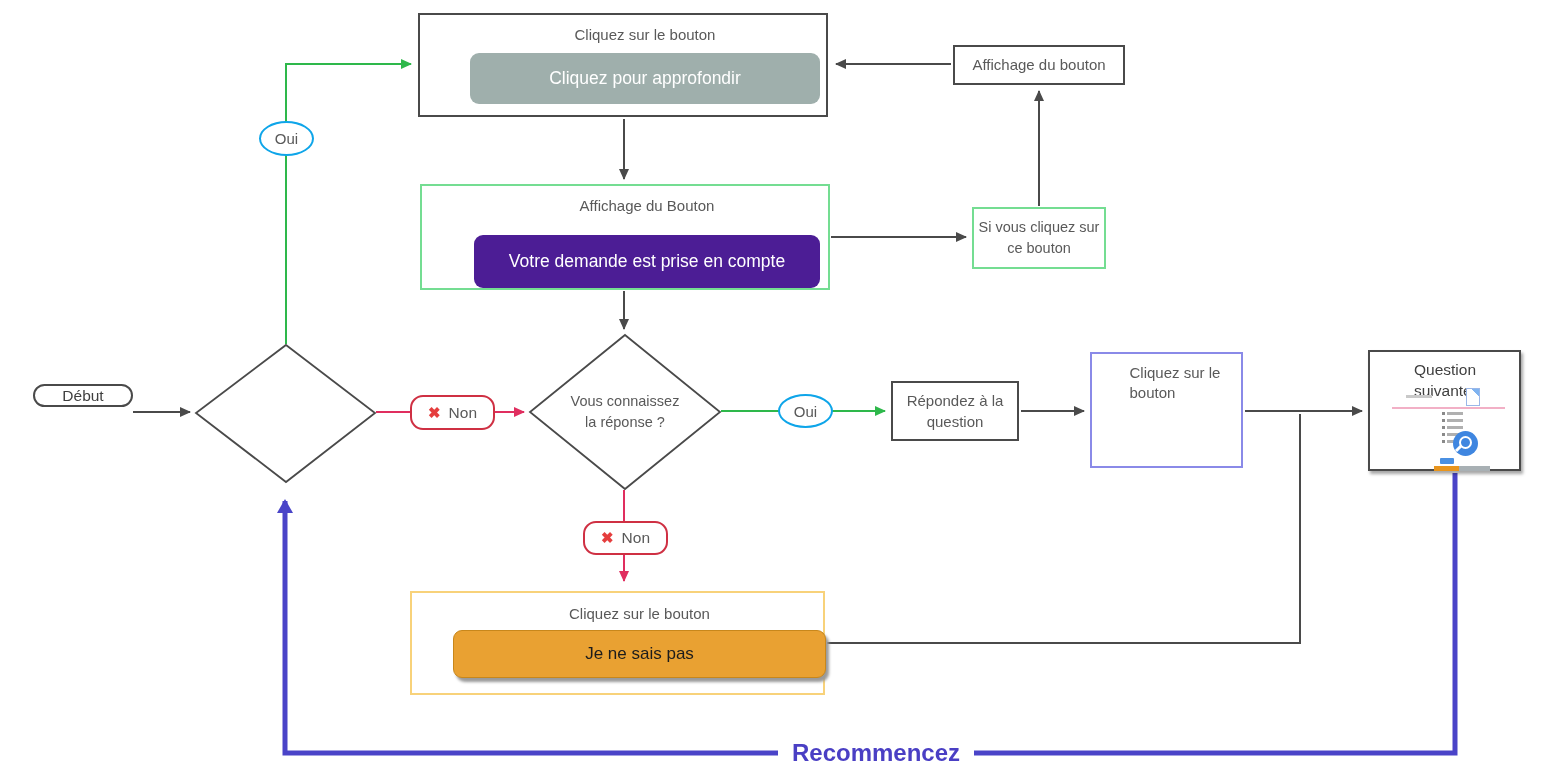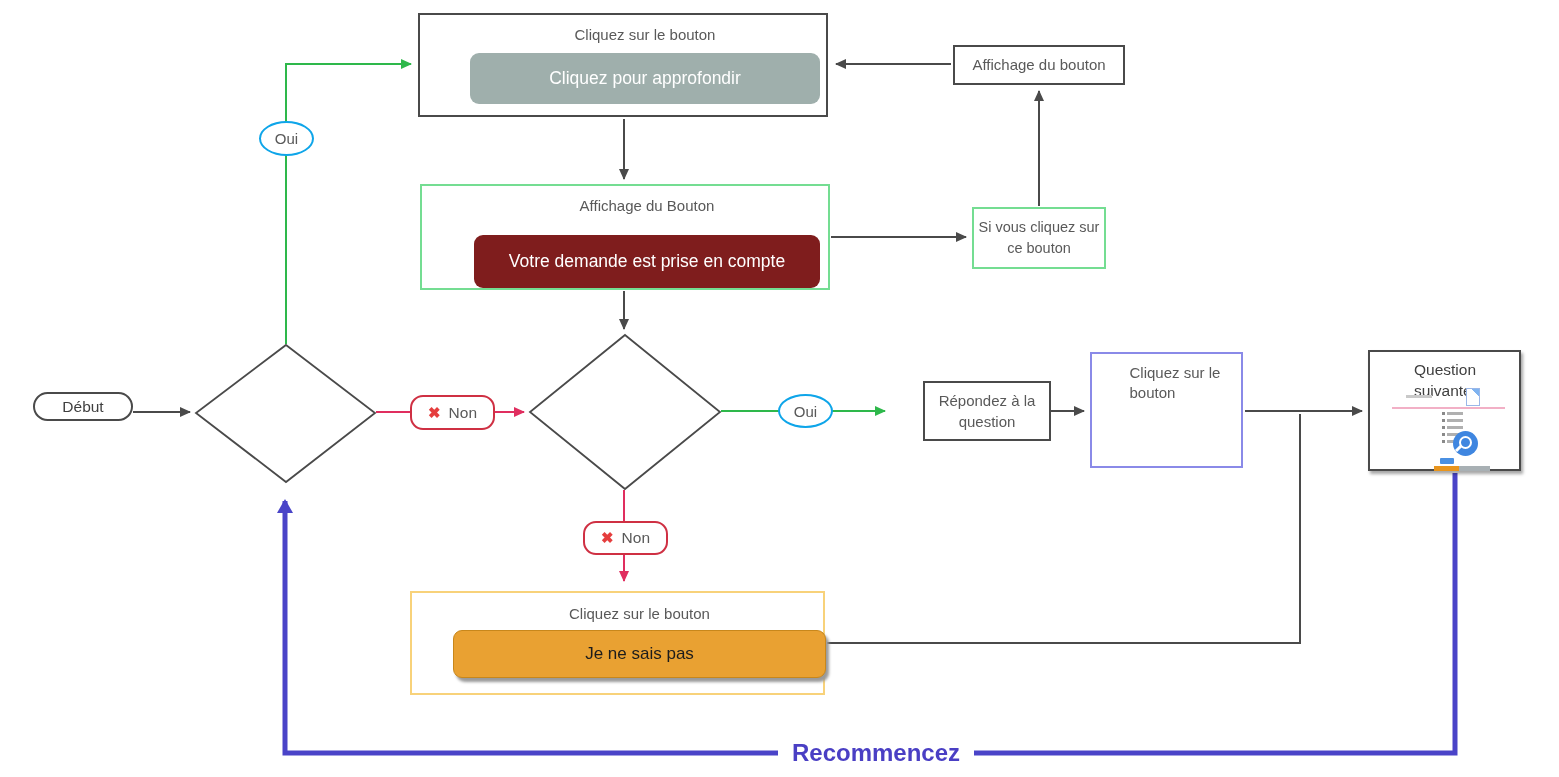--- a/index.html
+++ b/index.html
@@ -15,21 +15,21 @@
   .xbadge{border:2px solid #cf3043;border-radius:13px;font-size:15.5px;gap:8px;}
   .xbadge .x{color:#e53e3e;font-weight:bold;font-size:15px;}
   .bigbox{position:absolute;box-sizing:border-box;background:#fff;display:flex;flex-direction:column;align-items:center;padding-left:44px;}
   .bigbox .title{font-size:15px;color:#595959;line-height:1.35;}
   .btn{display:flex;align-items:center;justify-content:center;border-radius:9px;box-sizing:border-box;}
   .b-dark{border:2px solid #4a4a4a;}
   .b-green{border:2px solid #74dd92;}
   .b-violet{border:2px solid #8a8ae8;}
   .b-orange{border:2px solid #f8d27a;}
   .btn-gray{width:350px;height:51px;margin-top:8px;background:#9fafac;color:#fff;font-size:17.5px;}
-  .btn-green{width:346px;height:55px;margin-top:19px;background:#7f1d1d;color:#fff;font-size:17.5px;}
+  .btn-green{width:346px;height:55px;margin-top:19px;background:#4c1d95;color:#fff;font-size:17.5px;}
   .btn-blue{width:127px;height:46px;margin-top:5px;background:#2380bf;border:2.5px solid #1a4e74;
             color:#fff;font-size:22px;}
   .btn-orange{width:373px;height:48px;margin-top:6px;background:#e9a132;border:1px solid #c8871b;
               color:#1c1c1c;font-size:17px;box-shadow:3px 4px 3px #9a9a9a;}
   .qbox{box-shadow:2px 3px 3px rgba(0,0,0,.35);}
   .recomm{position:absolute;left:778px;top:736px;width:196px;height:34px;display:flex;align-items:center;
           justify-content:center;background:#fff;color:#4a3fc4;font-size:24px;font-weight:bold;}
   
   .thumb{position:absolute;background:#c9c9c9;}
   .doc{position:absolute;left:96px;top:36px;width:12px;height:16px;border:1px solid #9ab7e8;
@@ -81,51 +81,52 @@
     <path d="M376 412 H524" stroke="#e02e5f" stroke-width="2" fill="none" marker-end="url(#mPink)"></path>
     <path d="M624 490 V581" stroke="#e02e5f" stroke-width="2" fill="none" marker-end="url(#mPink)"></path>
 
     <path d="M970 753 H1455 V473" stroke="#4a44c8" stroke-width="5" fill="none"></path>
     <path d="M780 753 H285 V501" stroke="#4a44c8" stroke-width="5" fill="none" marker-end="url(#mBlue)"></path>
 
     <polygon points="286,345 375,413 286,482 196,413" fill="#fff" stroke="#4a4a4a" stroke-width="1.8"></polygon>
     <polygon points="625,335 720,412 625,489 530,412" fill="#fff" stroke="#4a4a4a" stroke-width="1.8"></polygon>
   </svg>
 
-  <div class="node stadium" style="left:33px;top:392px;width:100px;height:29px;">Début</div>
+  <div class="node stadium" style="left:33px;top:384px;width:100px;height:23px;">Début</div>
 
 
   <div class="bigbox b-dark" style="left:418px;top:13px;width:410px;height:104px;padding-top:10px;">
     <div class="title">Cliquez sur le bouton</div>
     <div class="btn btn-gray">Cliquez pour approfondir</div>
   </div>
 
   <div class="bigbox b-green" style="left:420px;top:184px;width:410px;height:106px;padding-top:10px;">
     <div class="title">Affichage du Bouton</div>
     <div class="btn btn-green">Votre demande est prise en compte</div>
   </div>
 
   <div class="node b-green" style="left:972px;top:207px;width:134px;height:62px;font-size:14.5px;line-height:1.45;border-style:solid;">Si vous cliquez sur ce bouton</div>
 
   <div class="node plain" style="left:953px;top:45px;width:172px;height:40px;">Affichage du bouton</div>
 
+  <div class="node dtext" style="left:568px;top:376px;width:114px;height:72px;font-size:14.5px;">Vous connaissez la réponse ?</div>
 
   <div class="node ellipse" style="left:259px;top:121px;width:55px;height:35px;">Oui</div>
   <div class="node ellipse" style="left:778px;top:394px;width:55px;height:34px;">Oui</div>
 
   <div class="node xbadge" style="left:410px;top:395px;width:85px;height:35px;">
     <span class="x">✖</span>
     <span>Non</span>
   </div>
   <div class="node xbadge" style="left:583px;top:521px;width:85px;height:34px;">
     <span class="x">✖</span>
     <span>Non</span>
   </div>
 
-  <div class="node plain" style="left:891px;top:381px;width:128px;height:60px;line-height:1.4;margin-left:32px;">Répondez à la question</div>
+  <div class="node plain" style="left:891px;top:381px;width:128px;height:60px;line-height:1.4;">Répondez à la question</div>
 
   <div class="bigbox b-violet" style="left:1090px;top:352px;width:153px;height:116px;padding-top:9px;">
     <div class="title" style="width:118px;">Cliquez sur le bouton</div>
   </div>
 
   <div class="bigbox b-dark qbox" style="left:1368px;top:350px;width:153px;height:121px;padding-top:8px;">
     <div class="title" style="font-size:15.5px;color:#3f3f3f;">Question suivante</div>
     <div style="position:absolute;left:0;top:0;width:153px;height:121px;">
       <span class="thumb" style="left:36px;top:43px;width:26px;height:3px;"></span>
       <span class="doc"></span>

